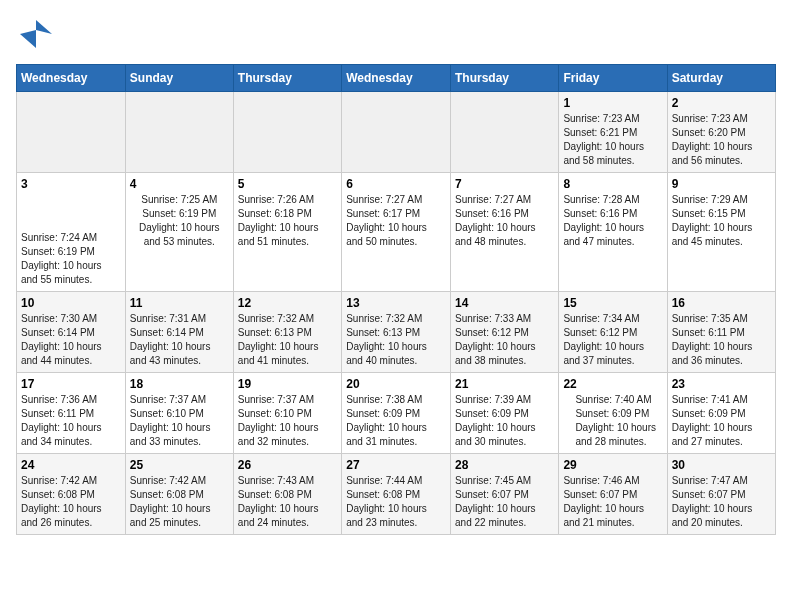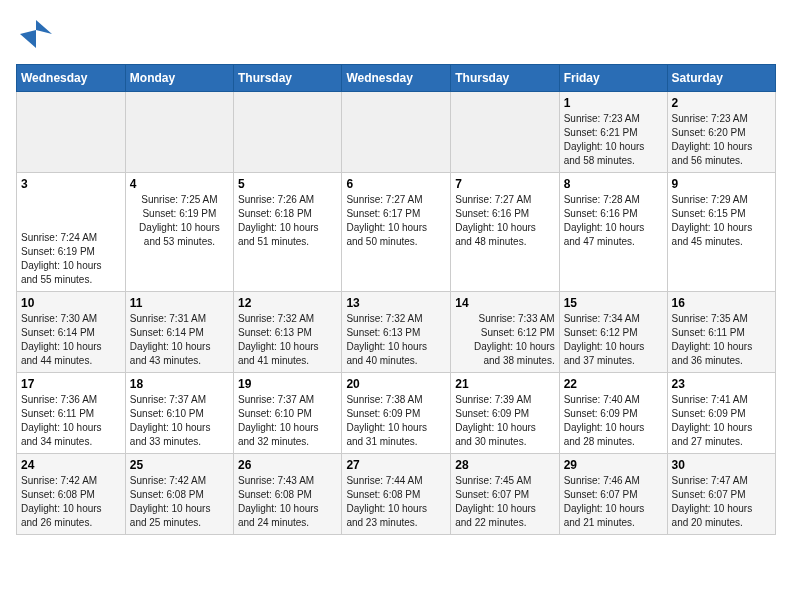--- a/index.html
+++ b/index.html
@@ -103,21 +103,21 @@
   <div class="title-area">
     <div class="month-title"></div>
     <div class="location"></div>
   </div>
 </div>
 
 <table class="calendar">
   <thead>
     <tr id="weekday-header">
     <th>Wednesday</th>
-        <th>Monday</th>
+        <th>Sunday</th>
         <th>Thursday</th>
         <th>Wednesday</th>
         <th>Thursday</th>
         <th>Friday</th>
         <th>Saturday</th>
       </tr>
   </thead>
   <tbody id="calendar-body">
   <tr>
         <td class="empty-cell"></td>
@@ -215,21 +215,21 @@
         </td>
         <td>
           <span class="day-number">13</span>
           <div class="day-info" style="white-space: pre-line;">Sunrise: 7:32 AM
 Sunset: 6:13 PM
 Daylight: 10 hours
 and 40 minutes.</div>
         </td>
         <td>
           <span class="day-number">14</span>
-          <div class="day-info" style="white-space: pre-line; text-align: right;">Sunrise: 7:33 AM
+          <div class="day-info" style="white-space: pre-line;">Sunrise: 7:33 AM
 Sunset: 6:12 PM
 Daylight: 10 hours
 and 38 minutes.</div>
         </td>
         <td>
           <span class="day-number">15</span>
           <div class="day-info" style="white-space: pre-line;">Sunrise: 7:34 AM
 Sunset: 6:12 PM
 Daylight: 10 hours
 and 37 minutes.</div>
@@ -273,21 +273,21 @@
         </td>
         <td>
           <span class="day-number">21</span>
           <div class="day-info" style="white-space: pre-line;">Sunrise: 7:39 AM
 Sunset: 6:09 PM
 Daylight: 10 hours
 and 30 minutes.</div>
         </td>
         <td>
           <span class="day-number">22</span>
-          <div class="day-info" style="white-space: pre-line;">Sunrise: 7:40 AM
+          <div class="day-info" style="white-space: pre-line; margin-left: 12px;">Sunrise: 7:40 AM
 Sunset: 6:09 PM
 Daylight: 10 hours
 and 28 minutes.</div>
         </td>
         <td>
           <span class="day-number">23</span>
           <div class="day-info" style="white-space: pre-line;">Sunrise: 7:41 AM
 Sunset: 6:09 PM
 Daylight: 10 hours
 and 27 minutes.</div>

